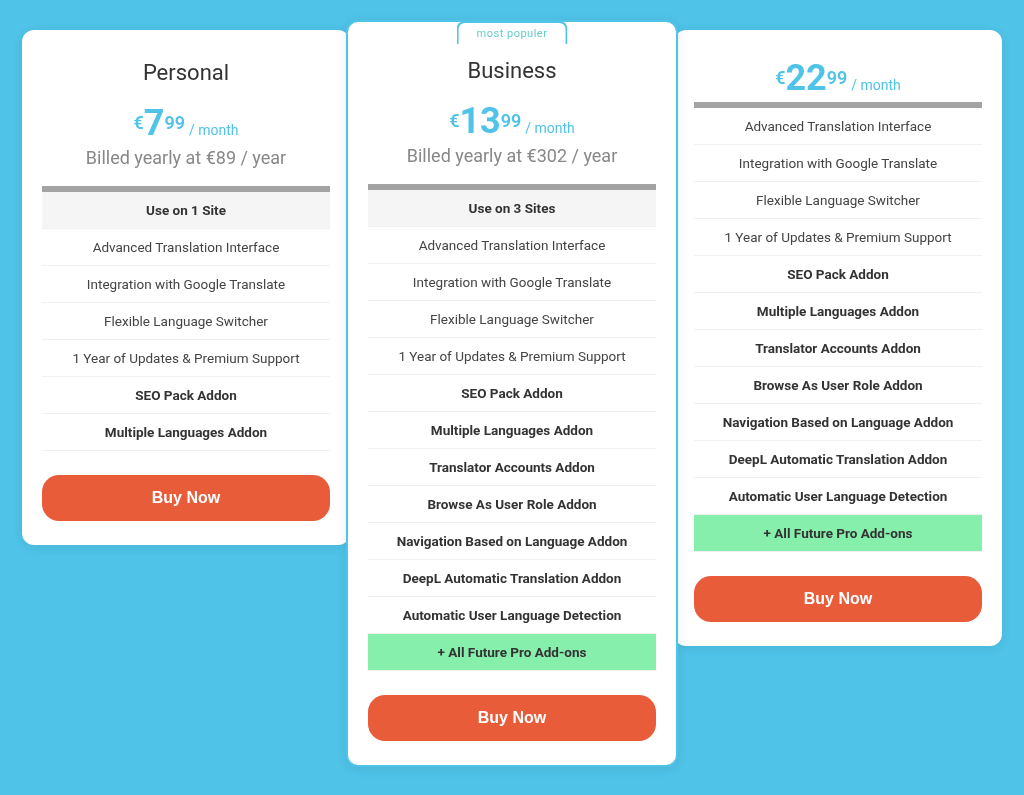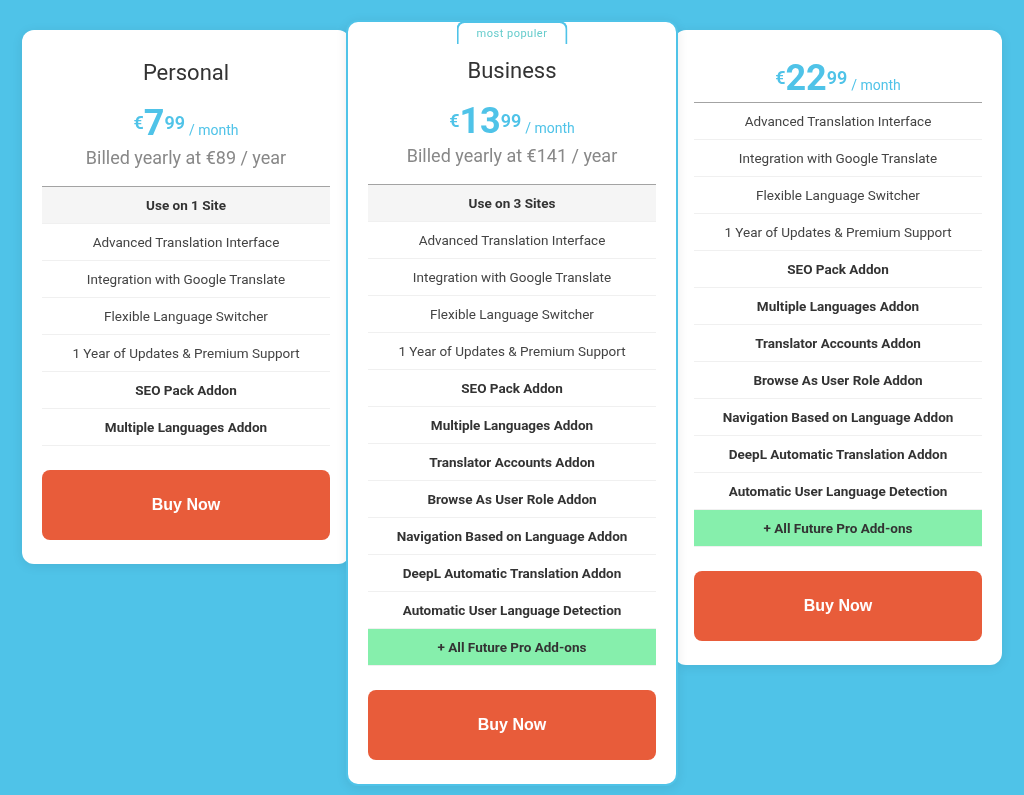--- a/index.html
+++ b/index.html
@@ -99,44 +99,44 @@
       margin-bottom: 24px;
     }
     .feature-item {
       padding: 10px 8px;
       text-align: center;
       font-size: 13.5px;
       color: #444;
       border-bottom: 1px solid #f0f0f0;
     }
     .feature-item:first-child {
-      border-top: 1px solid #a3a3a3;
+      border-top: 6px solid #a3a3a3;
     }
     .feature-item.highlighted {
       background: #f5f5f5;
       font-weight: 700;
       color: #333;
     }
     .feature-item.bold {
       font-weight: 700;
       color: #333;
     }
     .feature-item.future-addons {
       background: #86efac;
       font-weight: 700;
       color: #333;
     }
     .buy-button {
       display: block;
       width: 100%;
-      padding: 26px;
+      padding: 14px;
       background: #e85c3a;
       color: #fff;
       border: none;
-      border-radius: 8px;
+      border-radius: 17px;
       font-size: 16px;
       font-weight: 600;
       cursor: pointer;
       text-align: center;
       margin-top: 10px;
     }
   </style>
 </head>
 <body>
 
@@ -159,21 +159,21 @@
       </ul>
     <button class="buy-button">Buy Now</button>
   </div>
     <div class="plan-card middle">
       <div class="most-popular-badge">most populer</div>
     <h2 class="plan-name">Business</h2>
     <div class="plan-price">
       <span class="price-currency">€</span><span class="price-main">13</span><span class="price-decimal">99</span>
       <span class="price-period">/ month</span>
     </div>
-    <div class="billed-yearly">Billed yearly at €141 / year</div>
+    <div class="billed-yearly">Billed yearly at €302 / year</div>
     <ul class="features-list">
   <li class="feature-item highlighted">Use on 3 Sites</li>
         <li class="feature-item">Advanced Translation Interface</li>
         <li class="feature-item">Integration with Google Translate</li>
         <li class="feature-item">Flexible Language Switcher</li>
         <li class="feature-item">1 Year of Updates &amp; Premium Support</li>
         <li class="feature-item bold">SEO Pack Addon</li>
         <li class="feature-item bold">Multiple Languages Addon</li>
         <li class="feature-item bold">Translator Accounts Addon</li>
         <li class="feature-item bold">Browse As User Role Addon</li>

